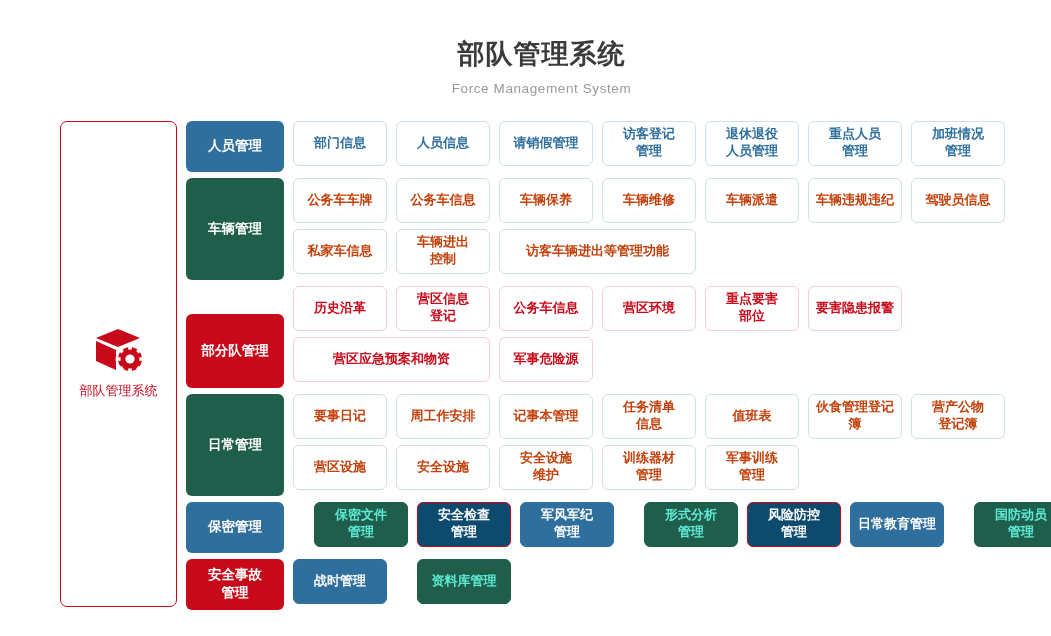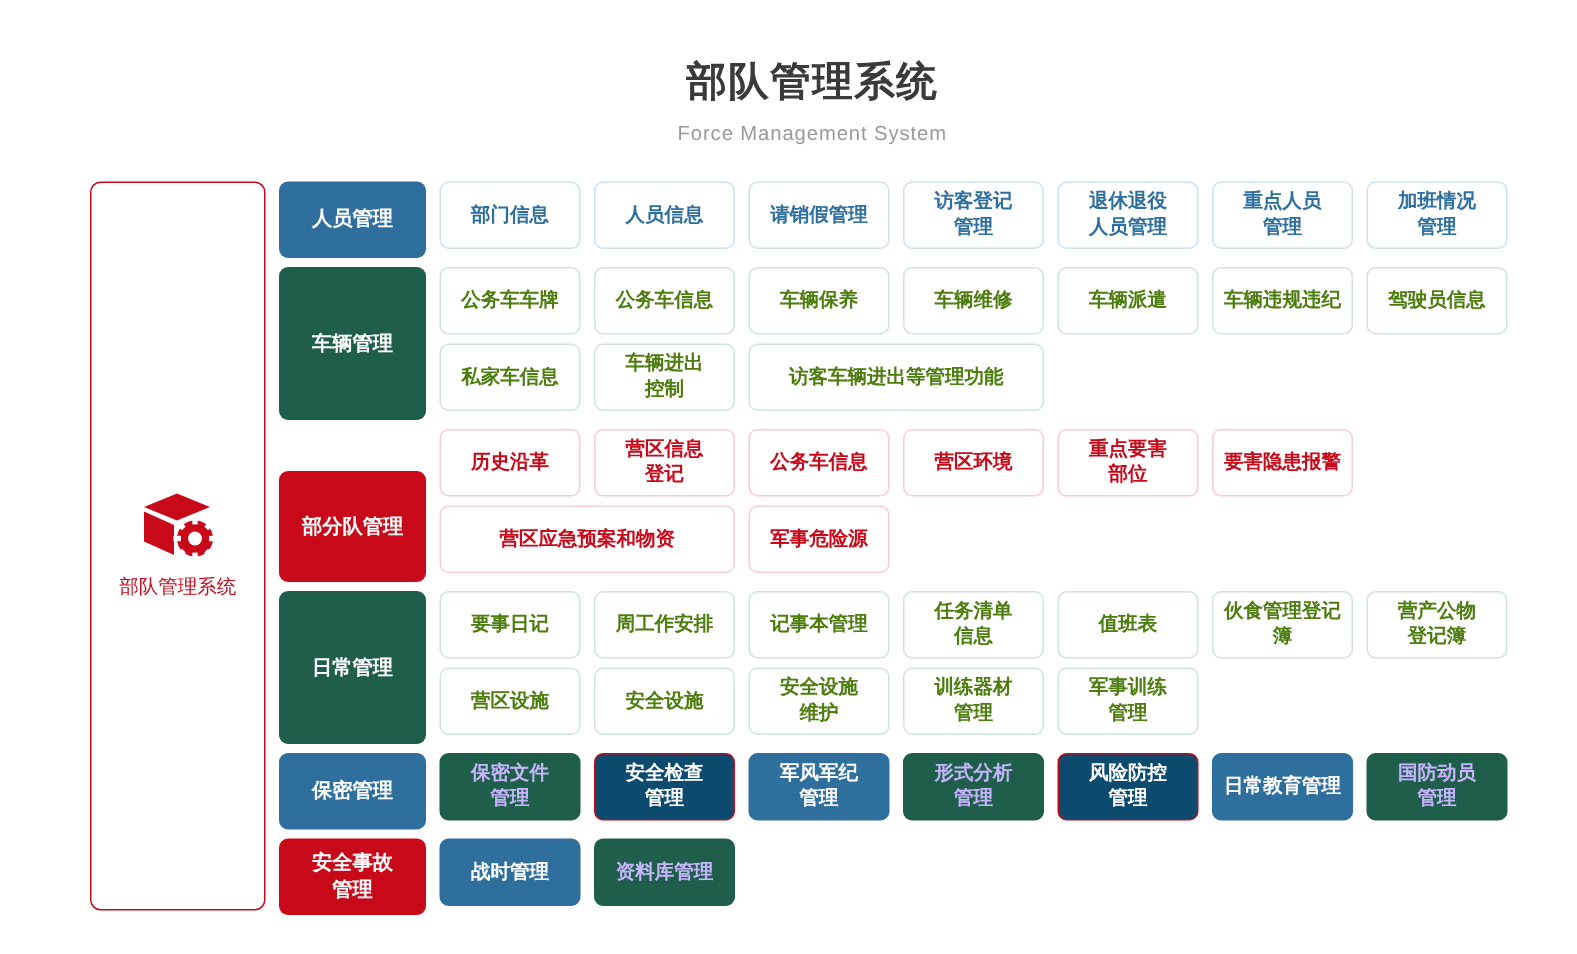--- a/index.html
+++ b/index.html
@@ -77,28 +77,28 @@
     box-sizing:border-box;padding:2px 3px;
     white-space:pre-line;
   }
   .cell.wide{width:197px;text-align:center;}
 
   
   .cell.out-blue{
     background:#fff;border:1.2px solid #cfe0ec;color:#2e6f9e;
   }
   .cell.out-green{
-    background:#fff;border:1.2px solid #d2e2dc;color:#4d7c0f;
+    background:#fff;border:1.2px solid #d2e2dc;color:#c2410c;
   }
   .cell.out-red{
     background:#fff;border:1.2px solid #f3ced2;color:#c7091a;
   }
   
   .cell.fill-blue{background:#2e6f9e;color:#fff;border:1.2px solid #2e6f9e;}
-  .cell.fill-green{background:#1f5e4a;color:#c4b5fd;border:1.2px solid #1f5e4a;}
+  .cell.fill-green{background:#1f5e4a;color:#5eead4;border:1.2px solid #1f5e4a;margin-left:21px;}
   .cell.fill-red{background:#0c4a6e;color:#fff;border:1.2px solid #c7091a;}
 </style>
 </head>
 <body>
 
 <div class="page">
 
   <div class="header">
     <div class="title">部队管理系统</div>
     <div class="subtitle">Force Management System</div>

